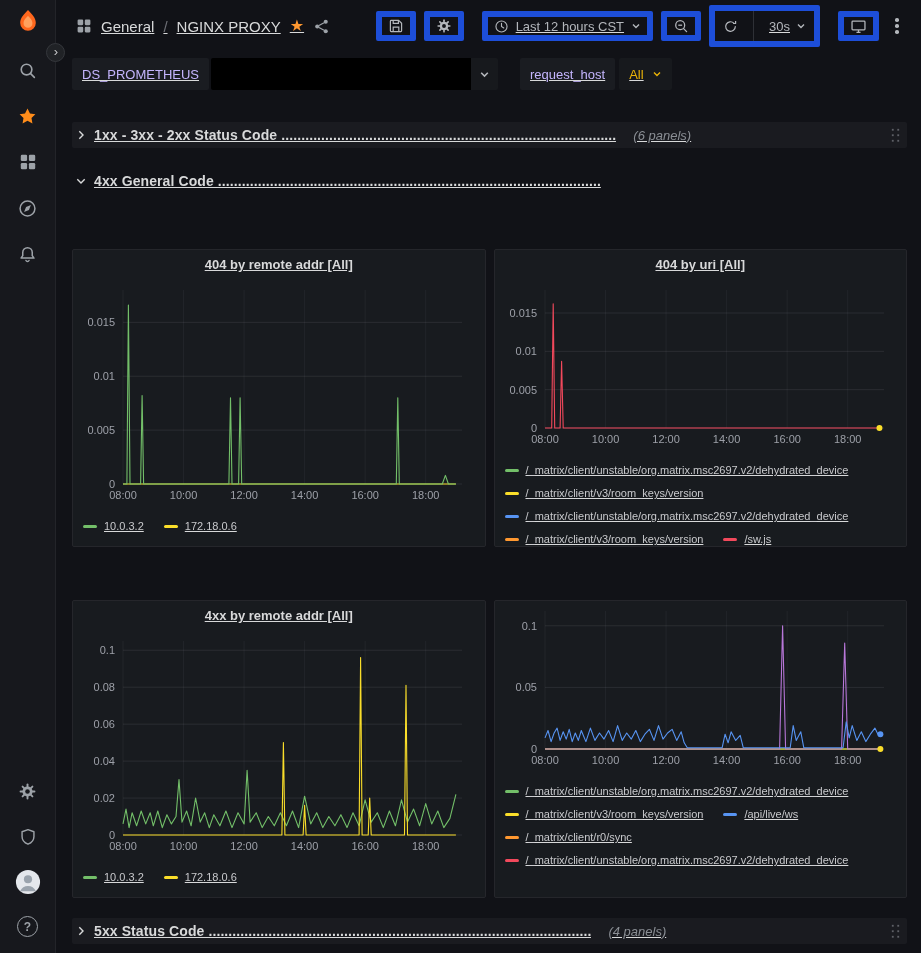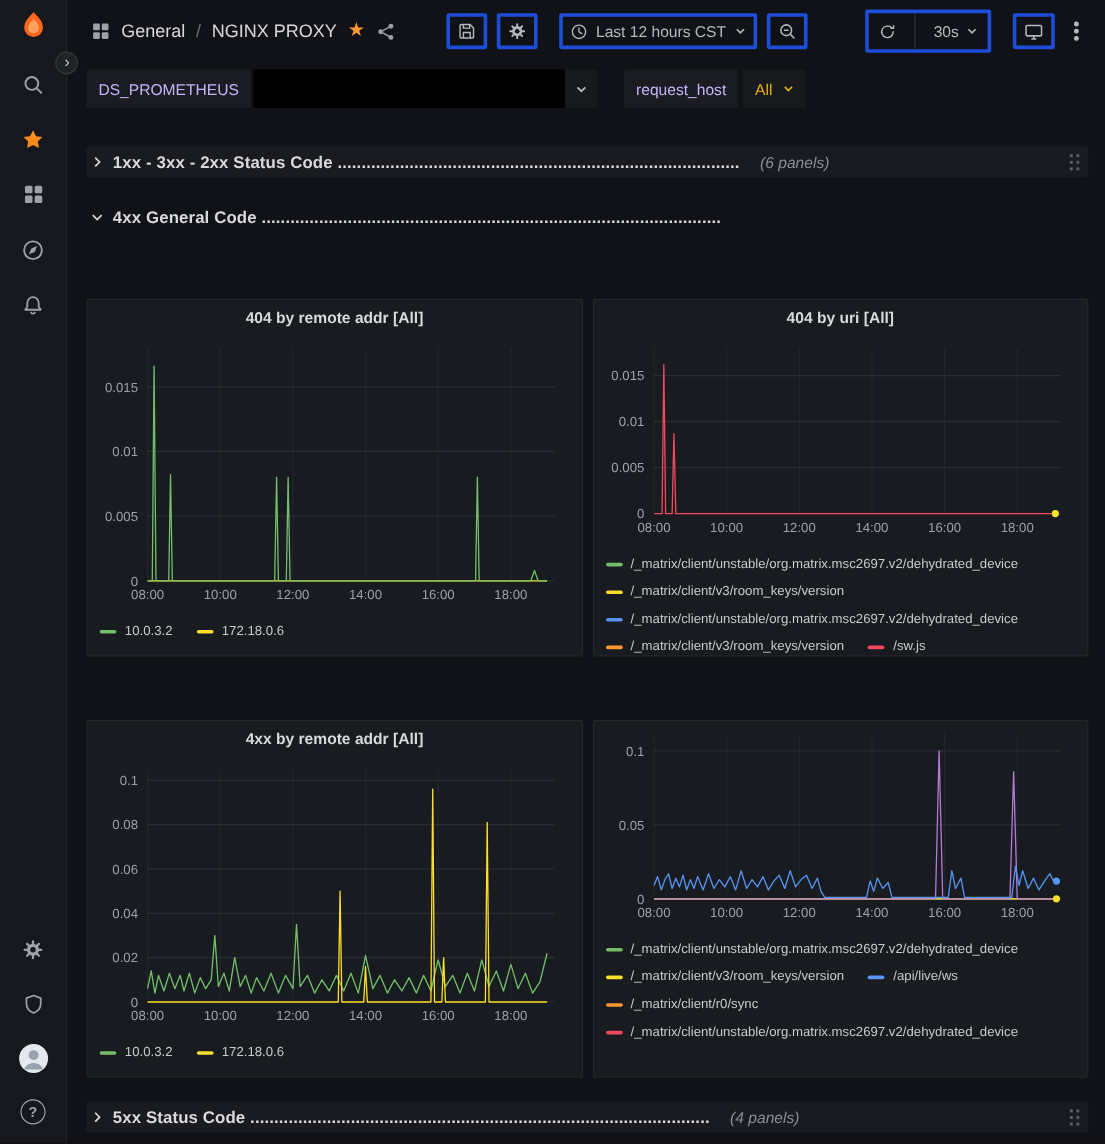--- a/index.html
+++ b/index.html
@@ -14,32 +14,32 @@
             color:#9da2a8;cursor:pointer;}
   .nav-item.active{color:#ff8c1a;}
   .sidebar-bottom{margin-top:auto;padding-bottom:4px;display:flex;flex-direction:column;align-items:center;}
   .sidebar-bottom .nav-item{height:45px;}
   .help-circle{width:19px;height:19px;border:1.6px solid currentColor;border-radius:50%;
                display:flex;align-items:center;justify-content:center;font-size:12px;font-weight:bold;}
   .collapse-btn{position:absolute;left:46px;top:43px;width:19px;height:19px;border-radius:50%;
                 background:#202226;border:1px solid #35373c;color:#c7c8ca;display:flex;align-items:center;
                 justify-content:center;font-size:13px;line-height:1;z-index:5;cursor:pointer;padding:0 0 2px 1px;}
   
-  .main{flex:1;display:flex;flex-direction:column;min-width:0;}
+  .main{flex:1;display:flex;flex-direction:column;min-width:0;text-decoration:underline;}
   .topbar{height:52px;flex:none;display:flex;align-items:center;padding:0 14px 0 20px;}
   .breadcrumb{display:flex;align-items:center;gap:9px;font-size:15px;white-space:nowrap;}
   .crumb-sep{color:#6e7076;}
   .bc-star{color:#ff9830;font-size:16px;line-height:1;cursor:pointer;}
   .icon-grey{color:#9da2a8;}
   .topbar-right{margin-left:auto;display:flex;align-items:center;gap:8px;}
-  .tb-btn{height:30px;min-width:30px;border:3px solid #1d4ed8;border-radius:2px;background:transparent;
+  .tb-btn{height:30px;min-width:30px;border:6px solid #1d4ed8;border-radius:2px;background:transparent;
           color:#b4b7bc;display:flex;align-items:center;justify-content:center;gap:7px;padding:0 6px;
           font-size:13px;font-family:inherit;cursor:pointer;white-space:nowrap;}
   .tb-btn.kebab{border:none;min-width:20px;padding:0 4px;}
-  .refresh-group{padding:0;margin-left:40px;}
+  .refresh-group{padding:0;}
   .refresh-seg{display:flex;align-items:center;gap:6px;padding:0 8px;height:100%;cursor:pointer;}
   .seg-divider{width:1px;align-self:stretch;background:#2e3036;}
   .kebab-dots{display:flex;flex-direction:column;gap:2.5px;}
   .kebab-dots i{width:3.5px;height:3.5px;border-radius:50%;background:#b4b7bc;}
   
   .varbar{flex:none;display:flex;align-items:center;padding:0 14px 0 16px;margin:6px 0 12px;}
   .var-label{height:32px;display:flex;align-items:center;padding:0 10px;background:#1a1c21;
              color:#c4b5fd;font-weight:500;border-radius:2px;margin-right:2px;}
   .var-select-black{width:260px;height:32px;background:#000;border-radius:2px 0 0 2px;}
   .caret-box{width:27px;height:32px;background:#17191d;border-radius:0 2px 2px 0;display:flex;

